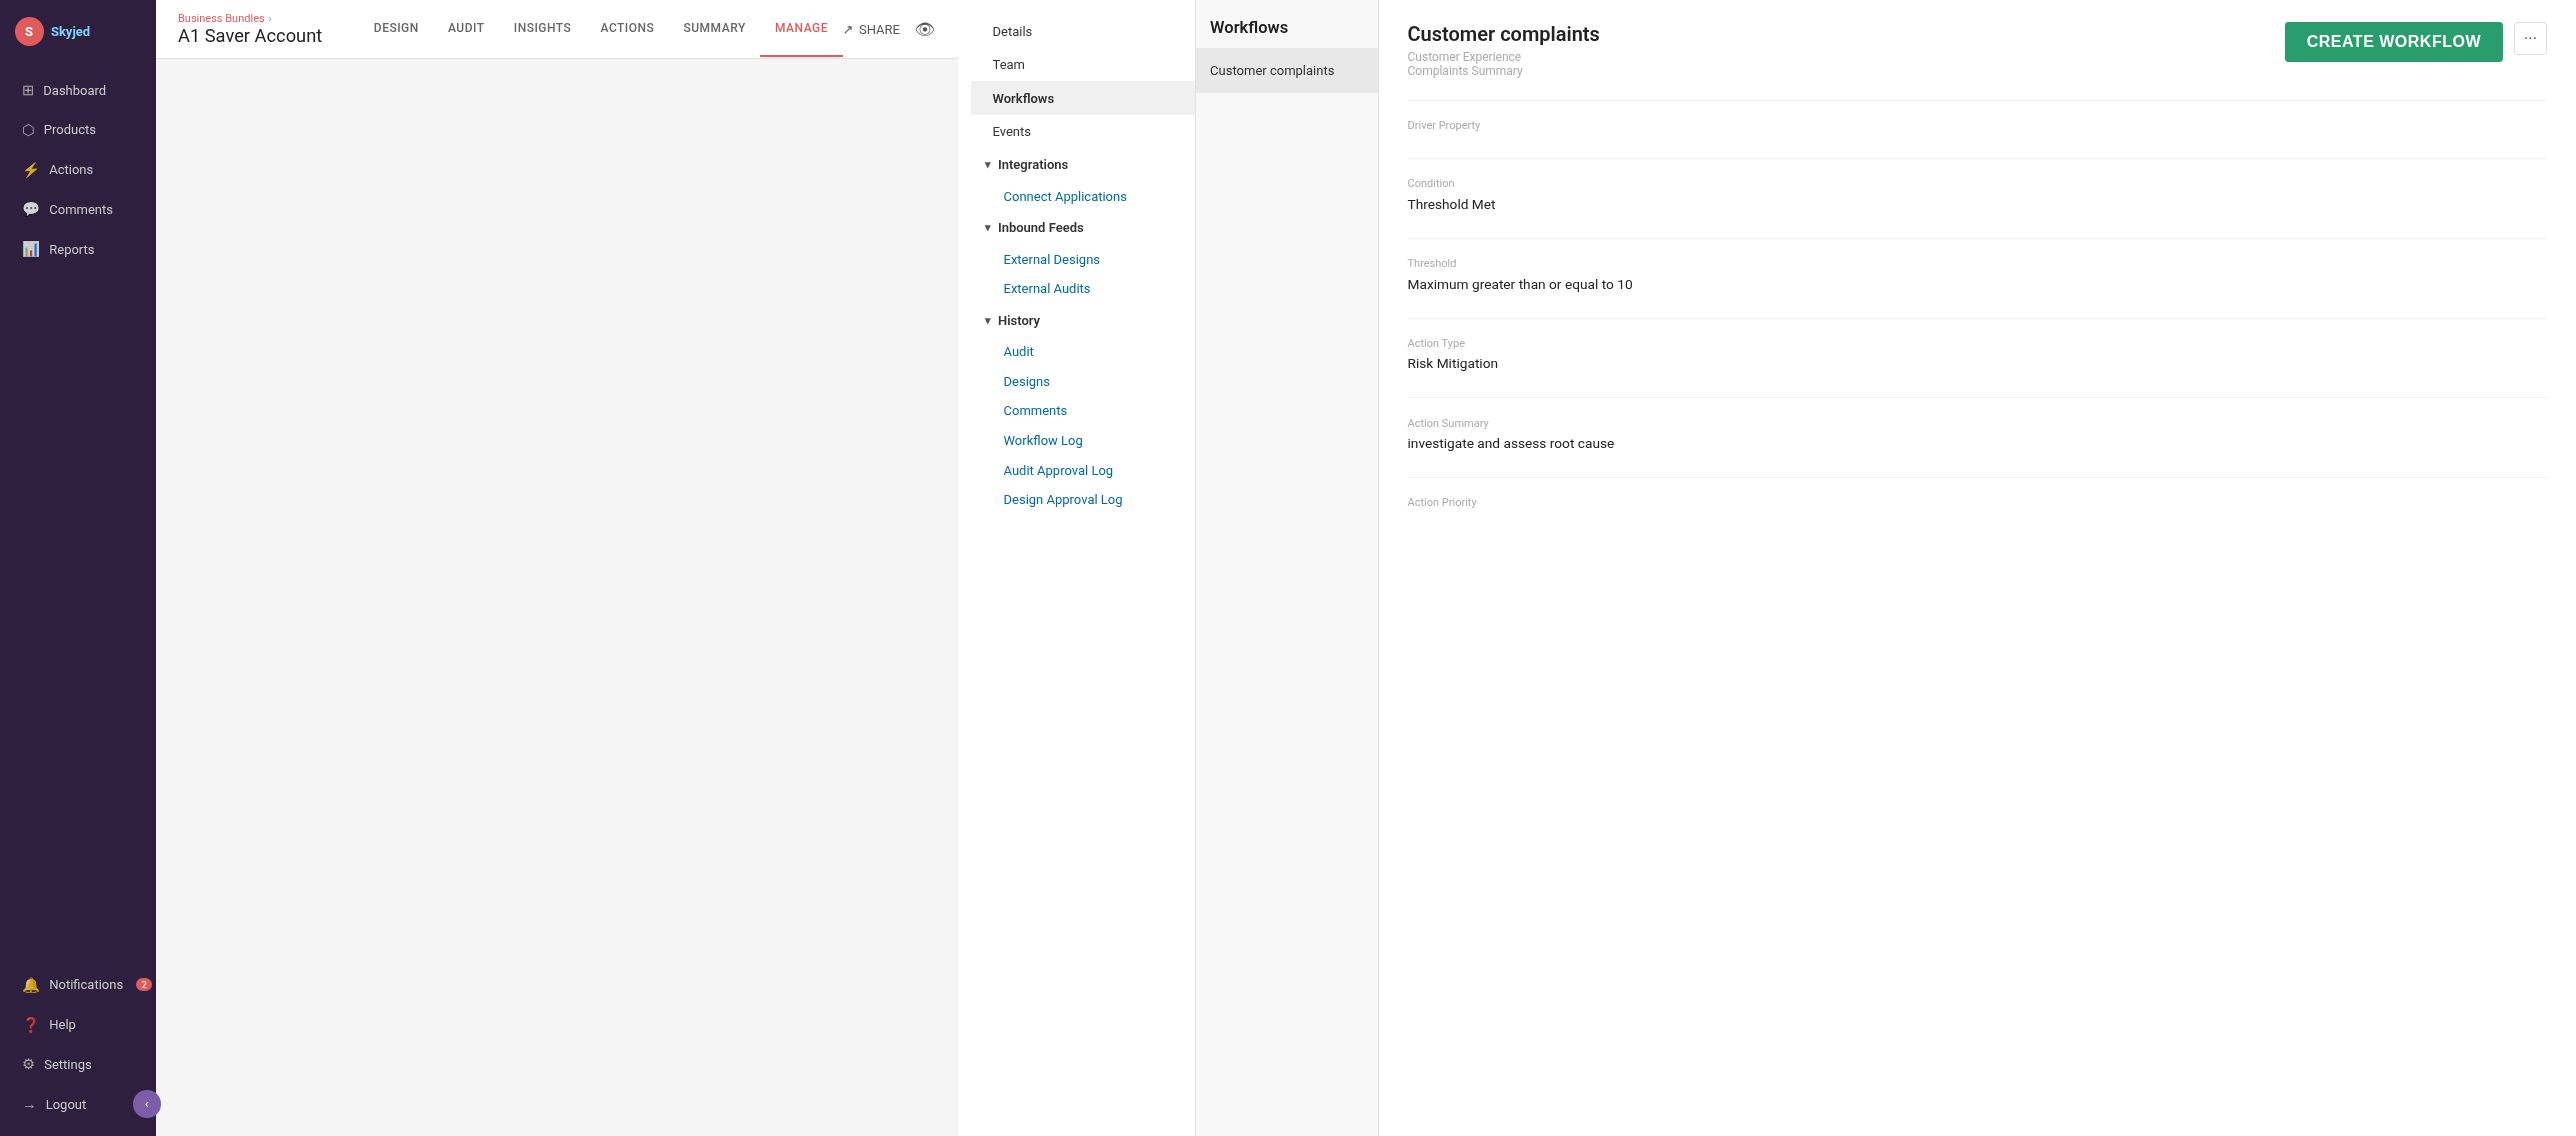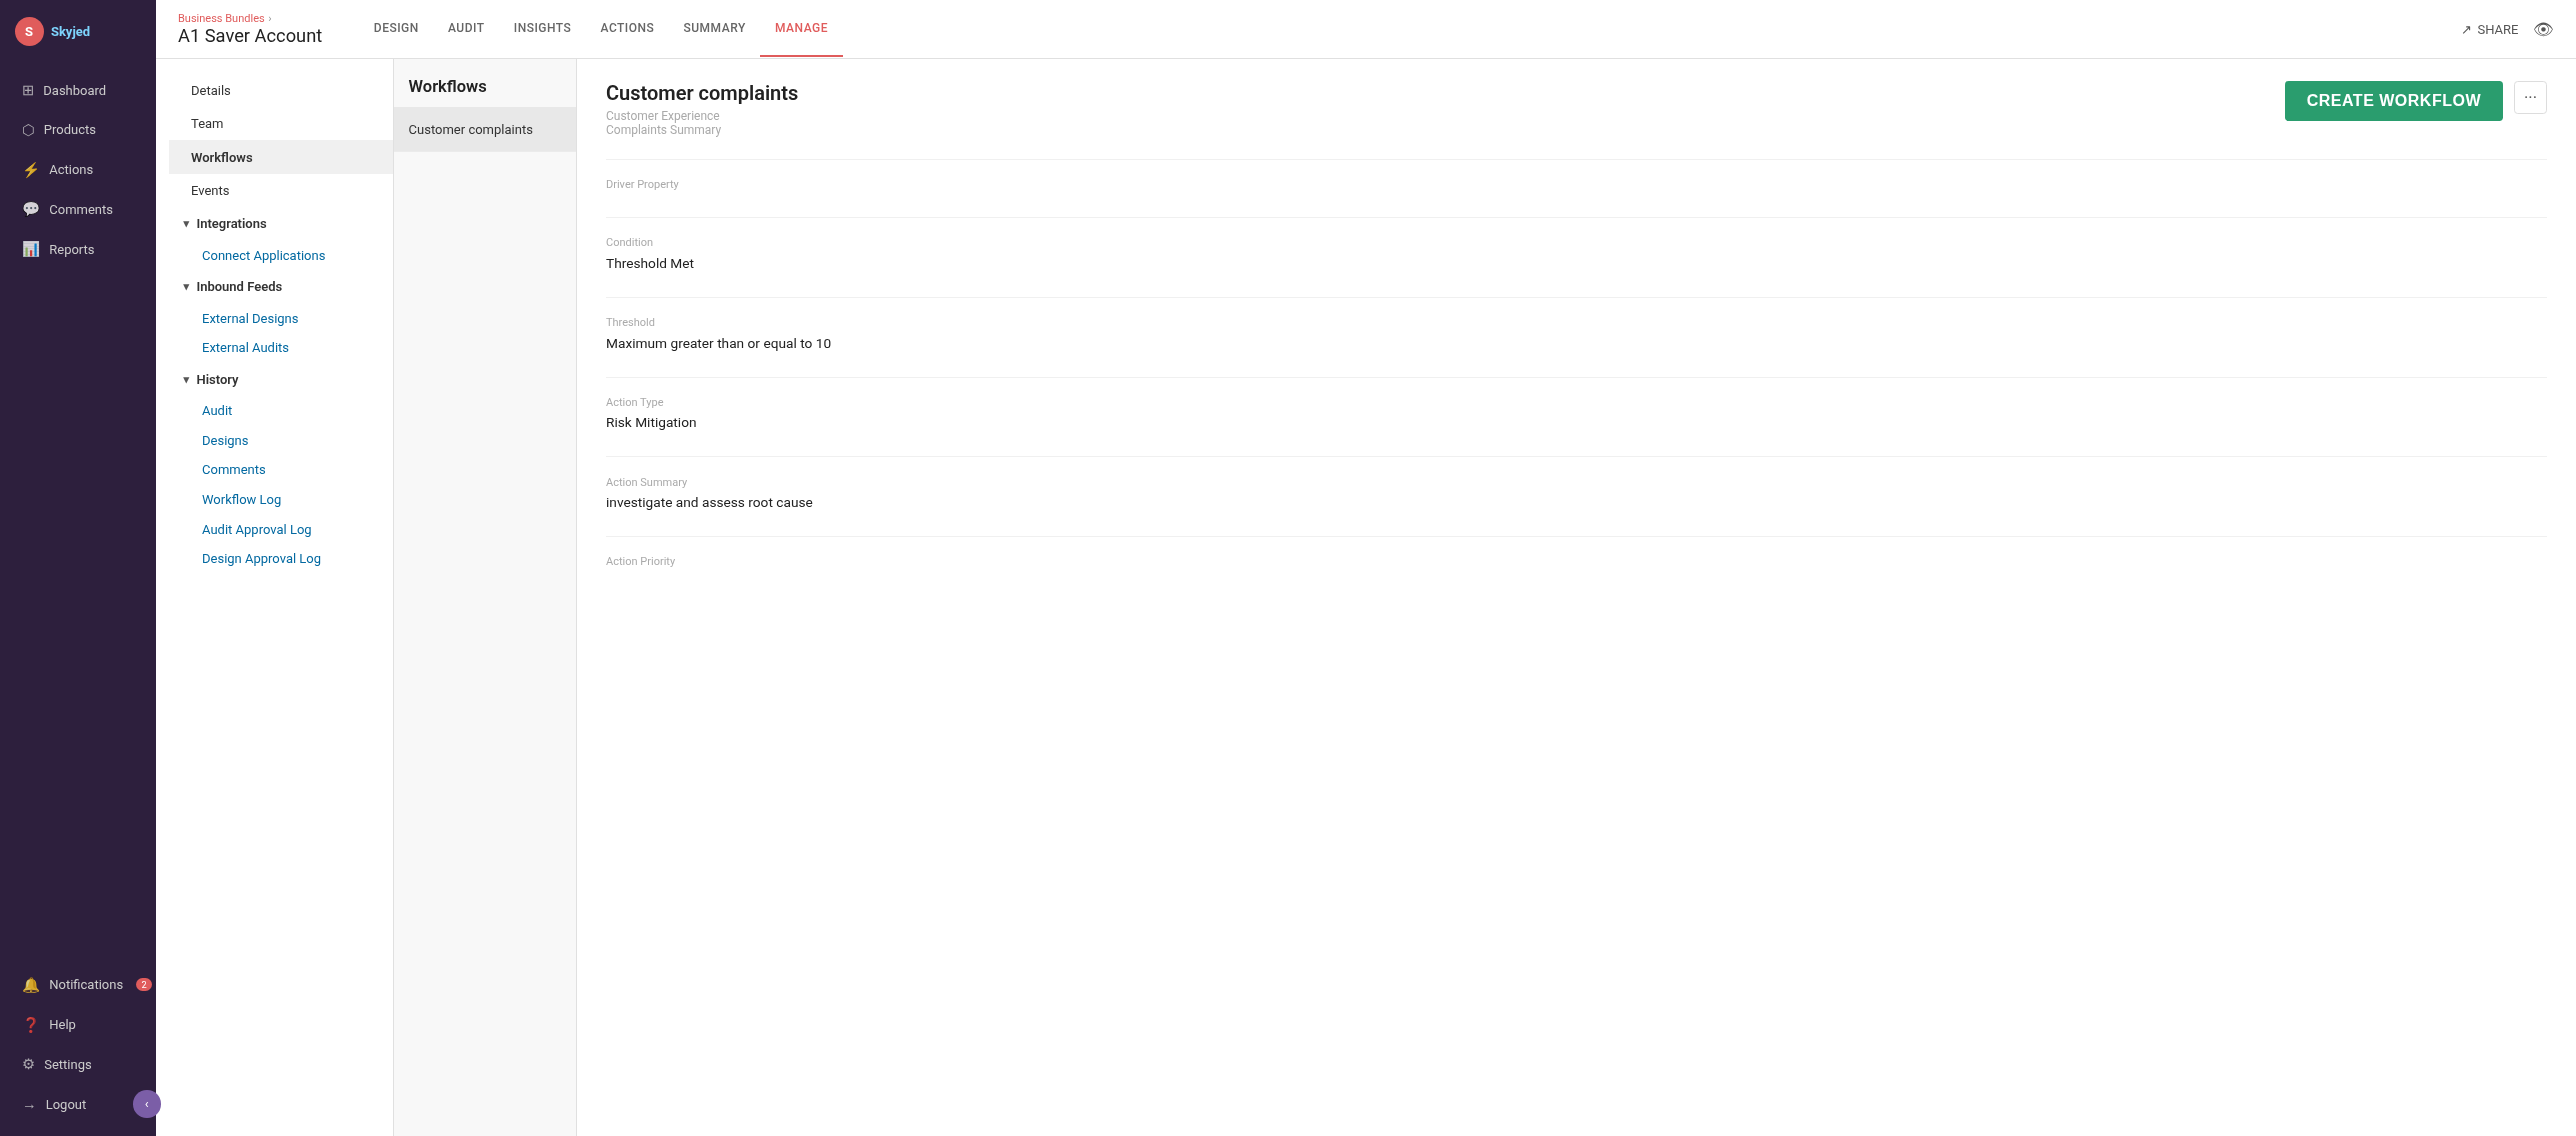--- a/index.html
+++ b/index.html
@@ -57,21 +57,21 @@
       background: #7b5ea7;
       border-radius: 50%;
       display: flex; align-items: center; justify-content: center;
       cursor: pointer;
       color: #fff;
       font-size: 13px;
       z-index: 10;
     }
 
     
-    .main { flex: 1; display: flex; flex-direction: column; overflow: hidden; }
+    .main { flex: 1; display: flex; flex-direction: row; overflow: hidden; }
 
     
     .top-header {
       background: #fff;
       border-bottom: 0.9px solid #e0e0e0;
       padding: 0 22px;
       display: flex;
       align-items: center;
       height: 59px;
     }

